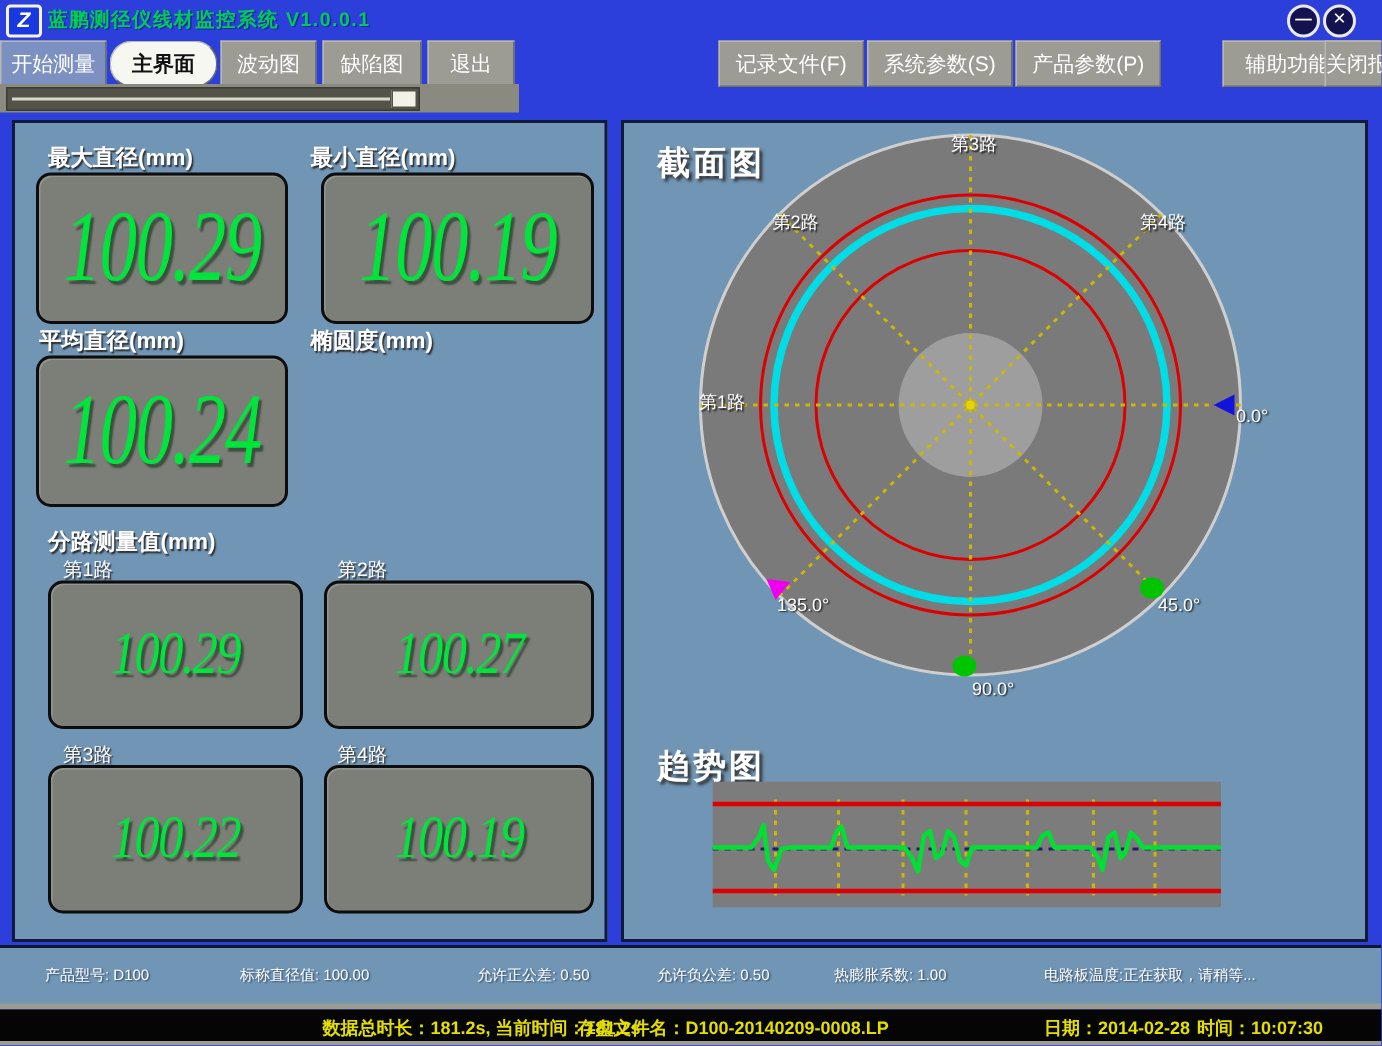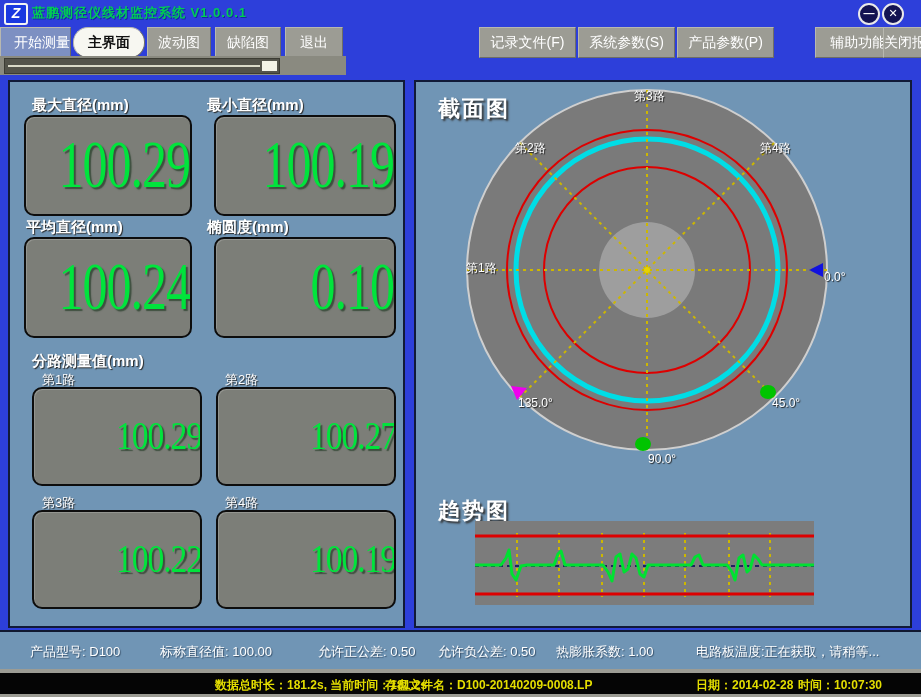--- a/index.html
+++ b/index.html
@@ -31,49 +31,49 @@
           border:1px solid #55554d;}
   
   .panel{position:absolute;background:#7095b5;border:2px solid #111a38;}
   .panel-left{left:8px;top:80px;width:393px;height:544px;}
   .panel-right{left:414px;top:80px;width:494px;height:544px;}
   .lbl{position:absolute;color:#fff;font-weight:bold;font-size:15px;white-space:nowrap;
        text-shadow:1px 1px 1px #2a2a2a;}
   .lbl-small{position:absolute;color:#fff;font-size:13px;white-space:nowrap;
        text-shadow:1px 1px 1px #2a2a2a;}
   .vbox{position:absolute;background:#7c7e78;border:2px solid #0d0d0d;border-radius:10px;
-        box-shadow:inset 1px 1px 0 rgba(255,255,255,.18);text-align:right;overflow:hidden;}
+        box-shadow:inset 1px 1px 0 rgba(255,255,255,.18);text-align:center;overflow:hidden;font-style:italic;}
   .vnum{display:inline-block;font-family:"Liberation Serif","DejaVu Serif",serif;
         color:#00e43c;text-shadow:2px 2px 1px rgba(10,40,15,.55);letter-spacing:-1px;}
   .vnum.big{font-size:50px;line-height:95px;transform:scale(1.0,1.35);}
   .vnum.mid{font-size:32px;line-height:93px;transform:scale(1.05,1.25);}
   .h2{position:absolute;color:#fff;font-weight:bold;font-size:22px;white-space:nowrap;
       text-shadow:2px 2px 2px #333;letter-spacing:2px;}
   .diag-lbl{position:absolute;color:#fff;font-size:12px;white-space:nowrap;
       text-shadow:1px 1px 1px #222;}
   
   .status-strip{position:absolute;left:0;top:630px;width:921px;height:39px;background:#7095b5;
       border-top:2px solid #101830;}
-  .status-item{position:absolute;top:11px;color:#fff;font-size:13px;white-space:nowrap;
+  .status-item{position:absolute;top:11px;color:#fff;font-size:10px;white-space:nowrap;
       text-shadow:1px 1px 1px #37506a;}
   .gray-sep{position:absolute;left:0;width:921px;background:#9c9c94;}
   .black-bar{position:absolute;left:0;top:673px;width:921px;height:21px;background:#050505;}
   .bb-item{position:absolute;top:4px;color:#e4de00;font-size:12px;font-weight:bold;white-space:nowrap;}
 </style>
 </head>
 <body>
 
 <div class="titlebar">
   <div class="logo">Z</div>
   <div class="title-text">蓝鹏测径仪线材监控系统 V1.0.0.1</div>
   <div class="winbtn" style="left:858px;">—</div>
   <div class="winbtn" style="left:882px;">✕</div>
 </div>
 
-<div class="mbtn start" style="left:0px;width:69px;text-align:right;">开始测量</div>
+<div class="mbtn start" style="left:0px;width:69px;">开始测量</div>
 <div class="mbtn active" style="left:73px;width:70px;border-radius:15px;">主界面</div>
 <div class="mbtn" style="left:147px;width:62px;">波动图</div>
 <div class="mbtn" style="left:215px;width:64px;">缺陷图</div>
 <div class="mbtn" style="left:285px;width:56px;">退出</div>
 
 <div class="mbtn" style="left:479px;width:95px;">记录文件(F)</div>
 <div class="mbtn" style="left:578px;width:95px;">系统参数(S)</div>
 <div class="mbtn" style="left:677px;width:95px;">产品参数(P)</div>
 <div class="mbtn" style="left:815px;width:103px;">辅助功能(A)</div>
 <div class="mbtn" style="left:883px;width:38px;border-right:none;">关闭报</div>
@@ -87,21 +87,20 @@
 
 <div class="panel panel-left">
   <div class="lbl" style="left:22px;top:14px;">最大直径(mm)</div>
   <div class="lbl" style="left:197px;top:14px;">最小直径(mm)</div>
   <div class="vbox" style="left:14px;top:33px;width:164px;height:97px;"><span class="vnum big">100.29</span></div>
   <div class="vbox" style="left:204px;top:33px;width:178px;height:97px;"><span class="vnum big">100.19</span></div>
 
   <div class="lbl" style="left:16px;top:136px;">平均直径(mm)</div>
   <div class="lbl" style="left:197px;top:136px;">椭圆度(mm)</div>
   <div class="vbox" style="left:14px;top:155px;width:164px;height:97px;"><span class="vnum big">100.24</span></div>
-  <div class="vbox" style="left:204px;top:155px;width:178px;height:97px;"><span class="vnum big">0.10</span></div>
 
   <div class="lbl" style="left:22px;top:270px;">分路测量值(mm)</div>
 
   <div class="lbl-small" style="left:32px;top:289px;">第1路</div>
   <div class="lbl-small" style="left:215px;top:289px;">第2路</div>
   <div class="vbox" style="left:22px;top:305px;width:166px;height:95px;"><span class="vnum mid">100.29</span></div>
   <div class="vbox" style="left:206px;top:305px;width:176px;height:95px;"><span class="vnum mid">100.27</span></div>
 
   <div class="lbl-small" style="left:32px;top:412px;">第3路</div>
   <div class="lbl-small" style="left:215px;top:412px;">第4路</div>

